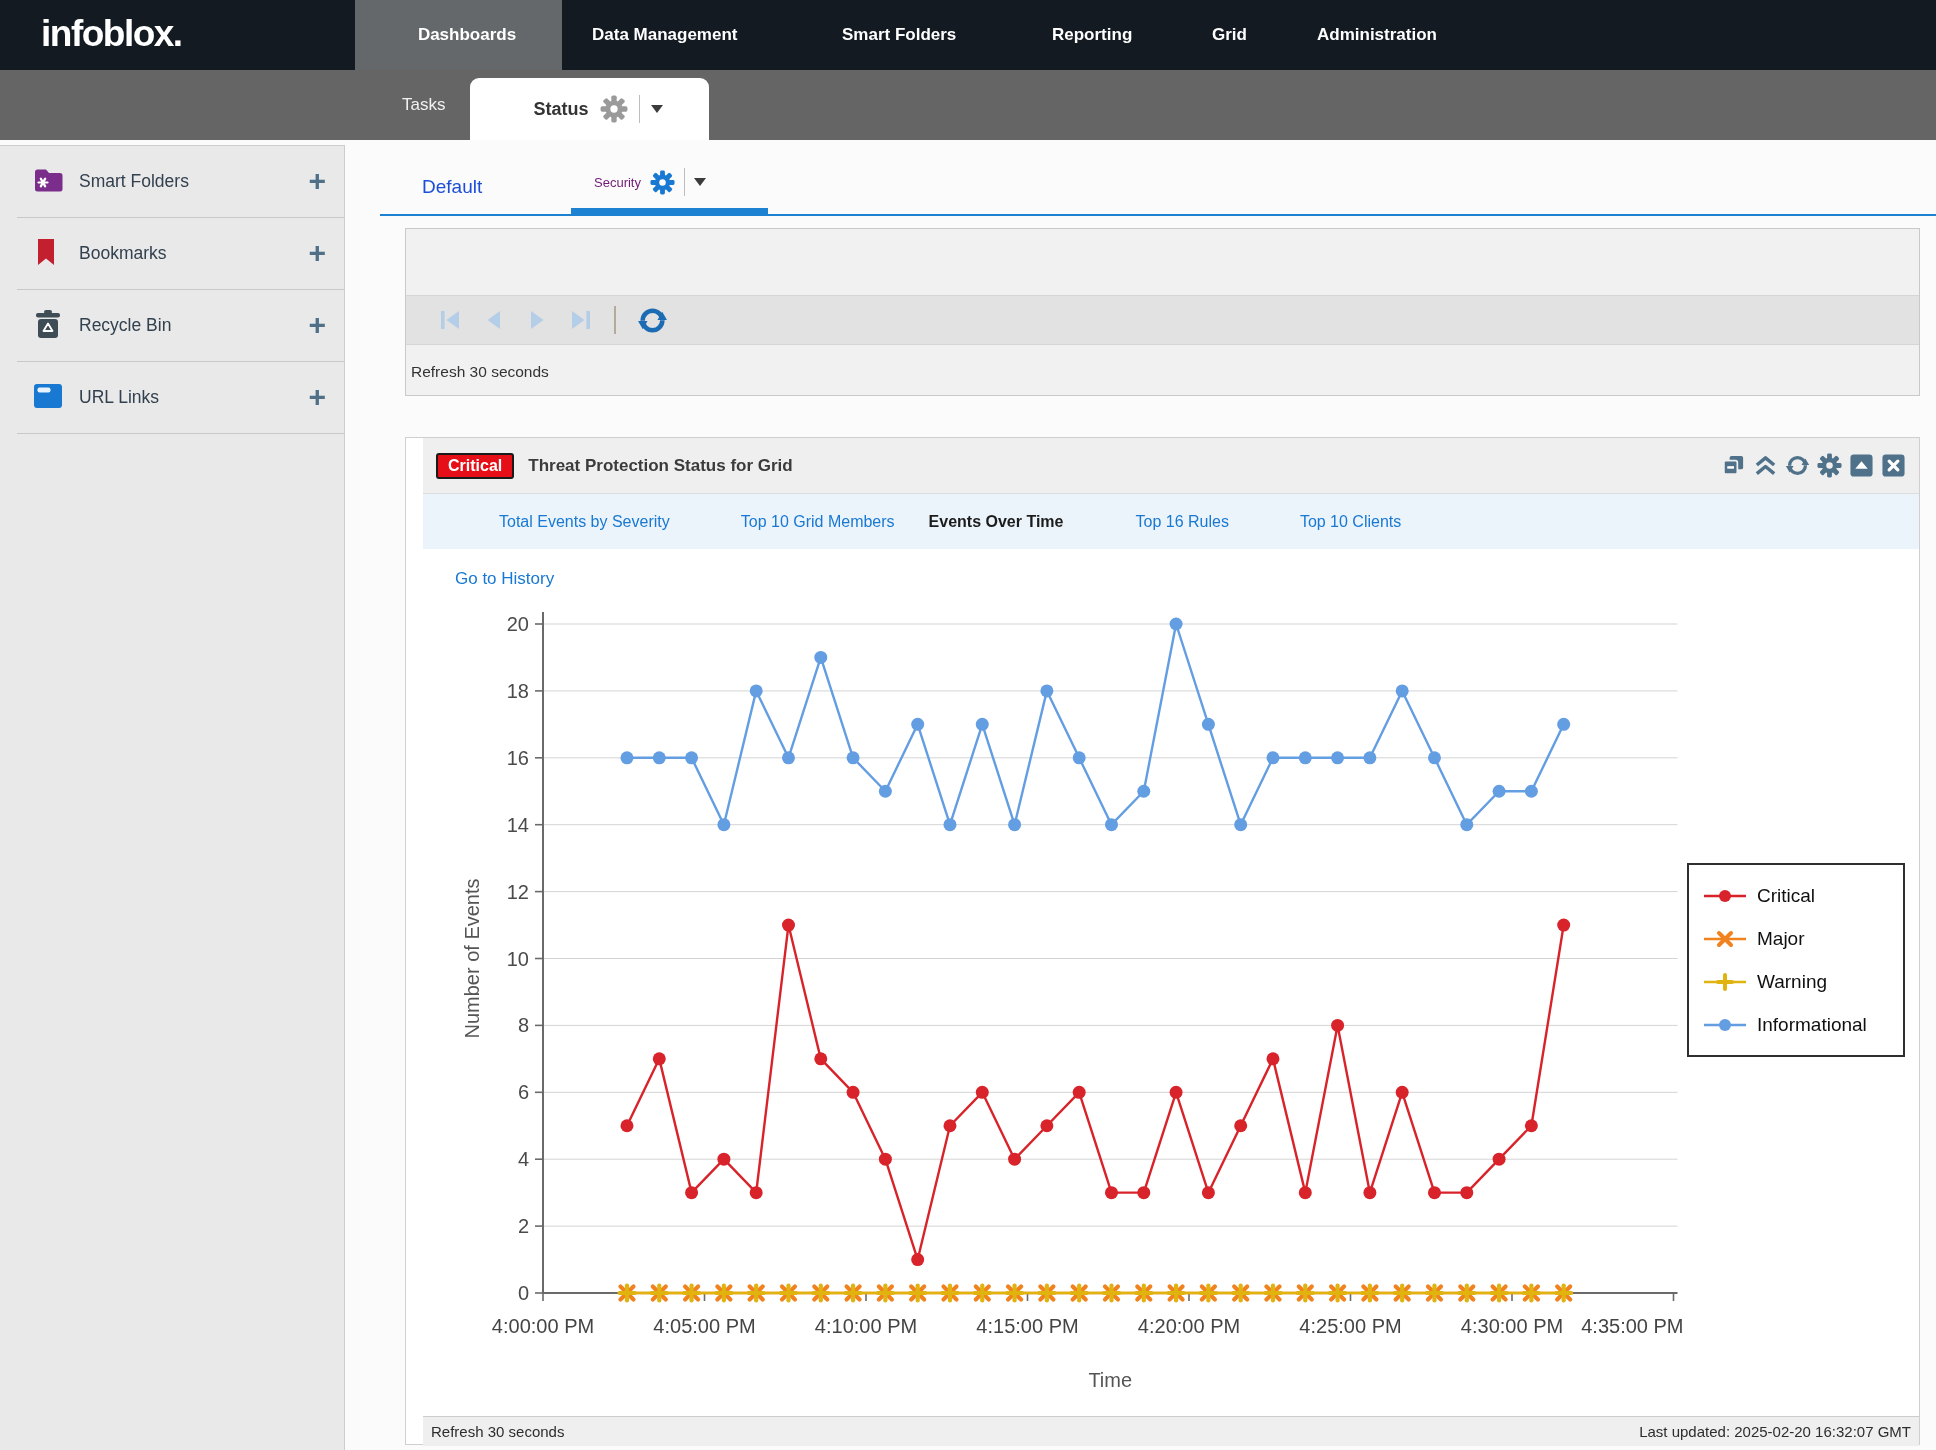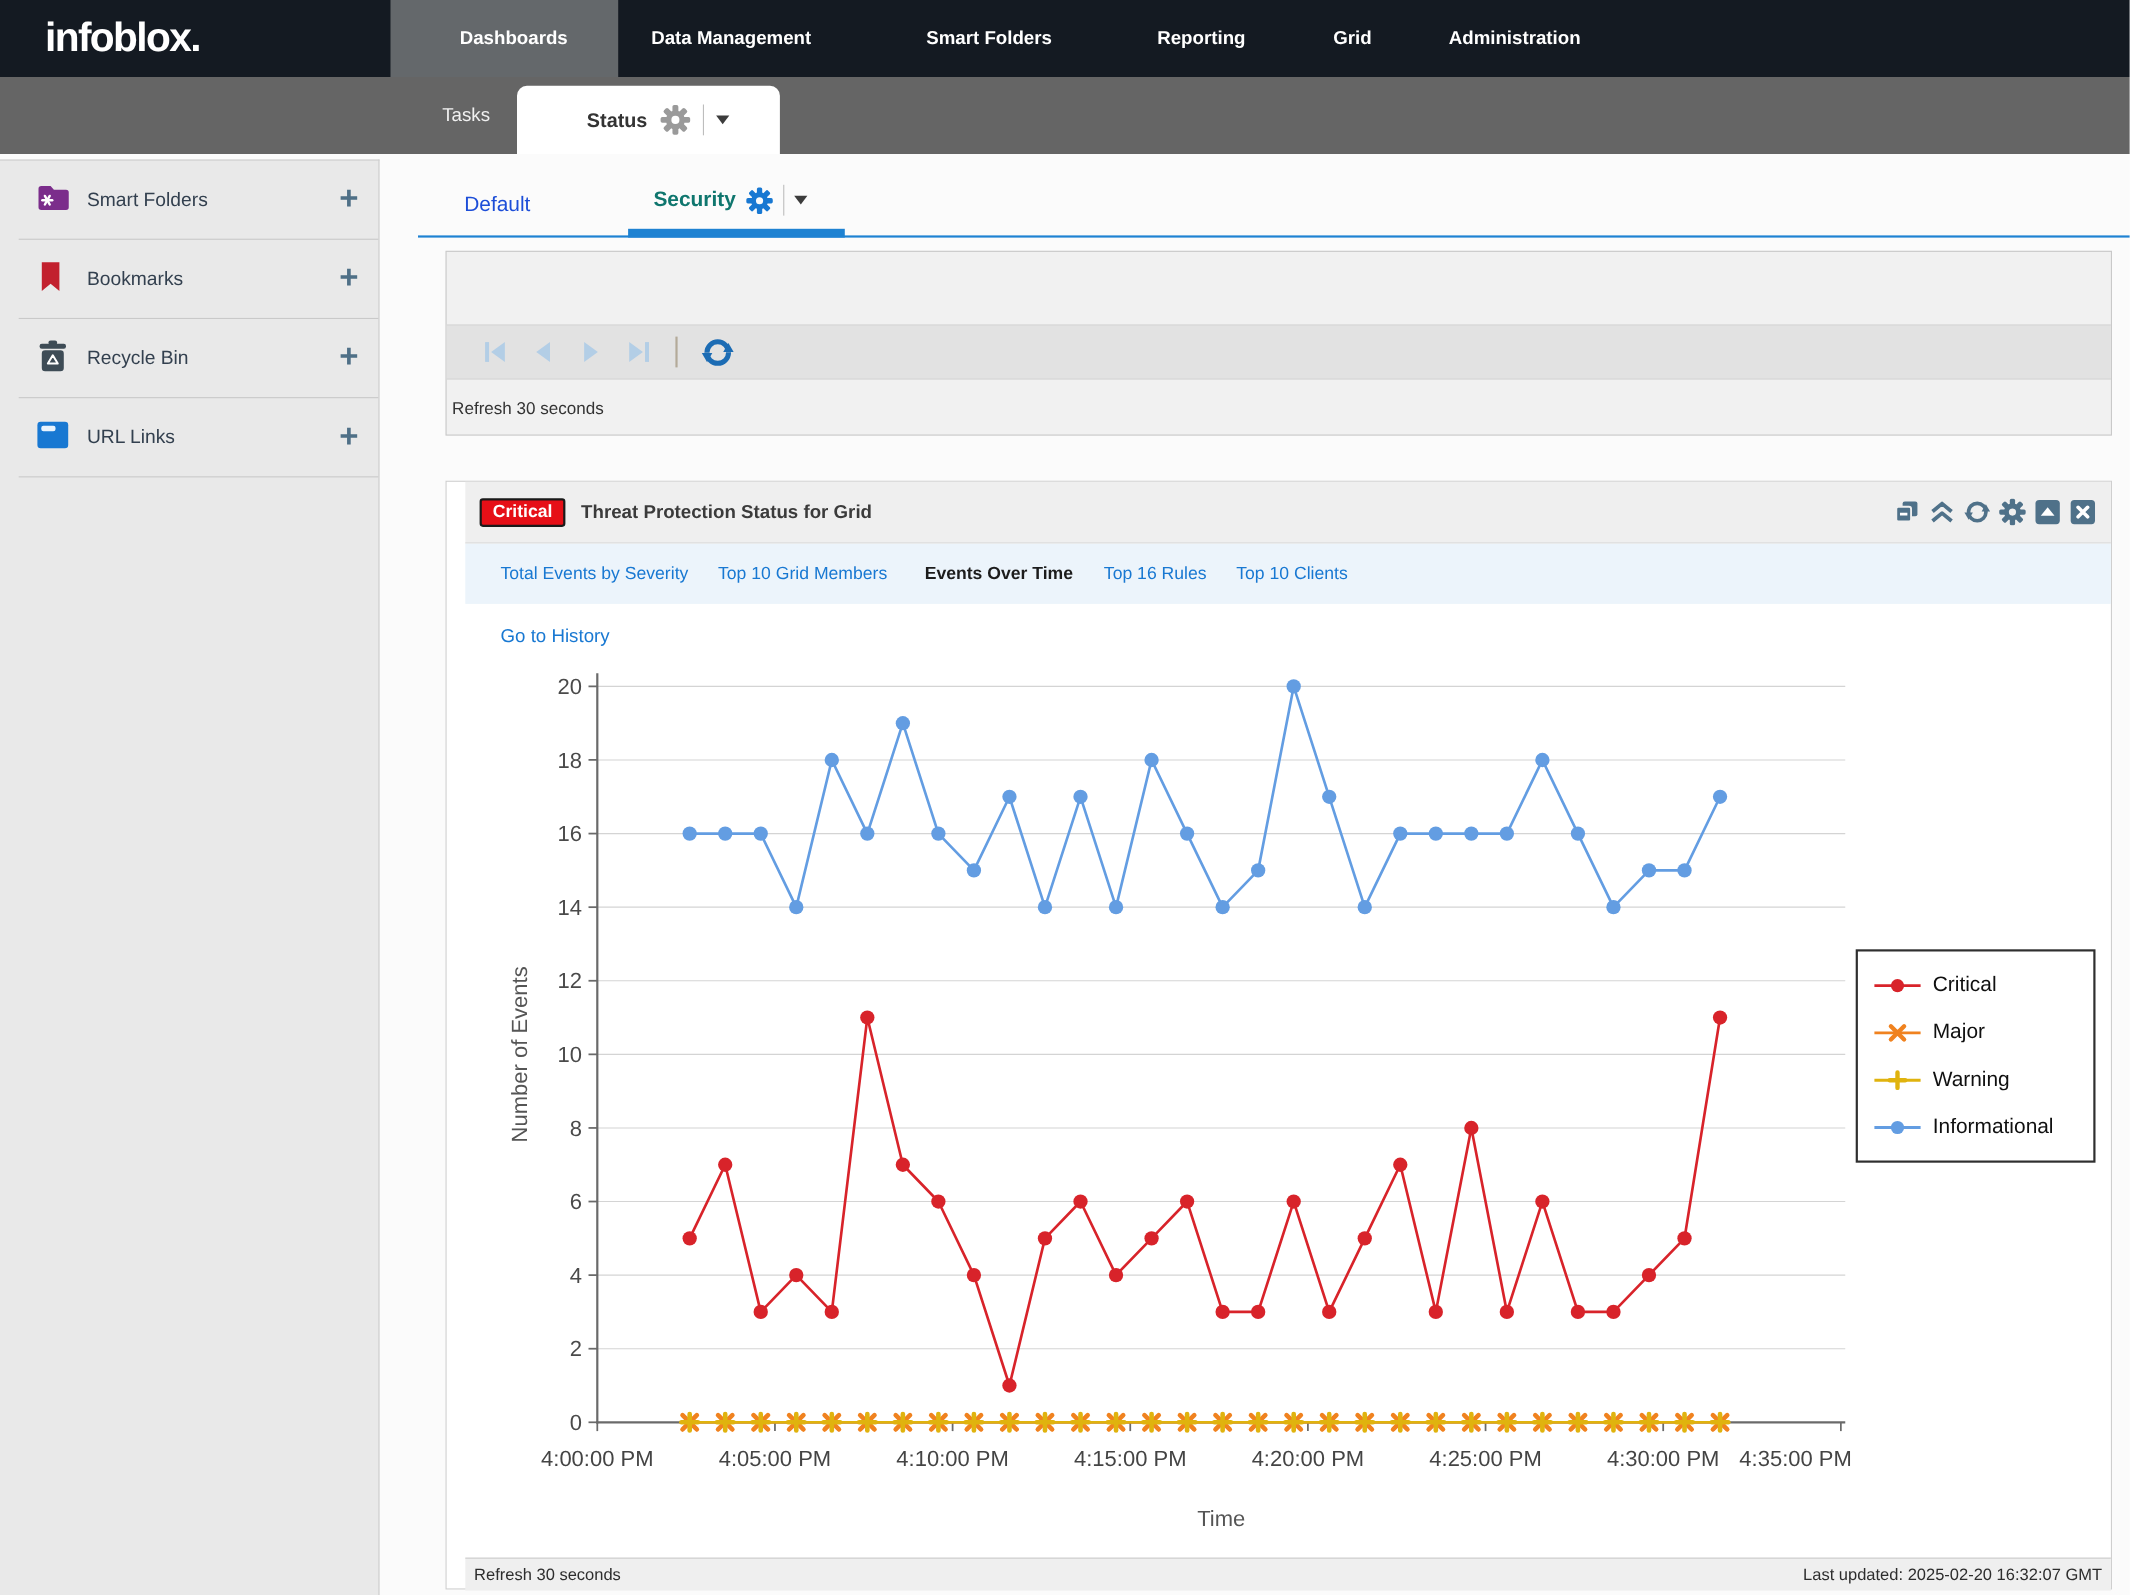--- a/index.html
+++ b/index.html
@@ -34,21 +34,21 @@
   #sb-collapse{position:absolute;right:16px;top:15px;cursor:pointer;}
   .sb-item{position:relative;height:71px;border-bottom:1px solid #c9c9c9;cursor:pointer;}
   .sb-icon{position:absolute;left:16px;top:50%;transform:translateY(-50%);}
   .sb-label{position:absolute;left:62px;top:0;line-height:71px;font-size:17.5px;color:#33404f;}
   .sb-plus{position:absolute;right:18px;top:0;line-height:69px;font-size:30px;font-weight:700;
         color:#4f7087;cursor:pointer;}
 
   
   #default-tab{left:405px;top:176px;font-size:19px;color:#1d4ed8;cursor:pointer;}
   #security-tab{left:577px;top:168px;display:flex;align-items:center;gap:9px;cursor:pointer;}
-  #security-label{font-size:19px;color:#0f766e;font-weight:700;}
+  #security-label{font-size:13px;color:#701a75;font-weight:400;}
   #underline-thin{left:380px;top:214px;width:1556px;height:2px;background:#1e82d2;}
   #underline-thick{left:571px;top:208px;width:180px;height:8px;background:#1e82d2;}
 
   
   #toolbar-box{left:405px;top:228px;width:1515px;height:168px;background:#f1f1f1;
         border:1px solid #c9c9c9;box-sizing:border-box;}
   #tb-strip{position:absolute;left:0;top:66px;width:100%;height:50px;background:#e2e2e2;
         border-top:1px solid #d6d6d6;border-bottom:1px solid #d6d6d6;box-sizing:border-box;
         display:flex;align-items:center;padding-left:32px;gap:17px;}
   .pager-btn{cursor:pointer;display:flex;align-items:center;}
@@ -60,21 +60,21 @@
         border:1px solid #cfcfcf;box-sizing:border-box;}
   #panel-header{position:relative;height:56px;background:#efefef;border-bottom:1px solid #dcdcdc;
         display:flex;align-items:center;padding:0 13px;box-sizing:border-box;}
   #severity-badge{background:#e60f17;border:2px solid #1a1a1a;border-radius:3px;color:#fff;
         font-size:16px;font-weight:700;padding:2px 10px;}
   #panel-title{margin-left:14px;font-size:17px;font-weight:700;color:#3b3b3b;}
   #panel-header-icons{margin-left:auto;display:flex;align-items:center;gap:7px;}
   .ph-icon{cursor:pointer;display:flex;align-items:center;}
   #panel-tabs{height:55px;background:#ecf4fb;display:flex;align-items:center;
         padding-left:32px;box-sizing:border-box;}
-  .ptab{font-size:16px;color:#1878d2;margin-right:27px;cursor:pointer;white-space:nowrap;}
+  .ptab{font-size:16px;color:#1878d2;margin-right:27px;cursor:pointer;white-space:nowrap;margin-left:44px;}
   .ptab.active{color:#1c1c1c;font-weight:700;margin-left:7px;margin-right:28px;}
   #panel-body{position:relative;height:867px;}
   #chart-svg{position:absolute;left:0;top:0;}
   #go-history{position:absolute;left:32px;top:20px;font-size:17px;color:#1878d2;cursor:pointer;}
   #legend{position:absolute;left:1264px;top:314px;width:218px;background:#fff;
         border:2px solid #2f2f2f;box-sizing:border-box;padding:9px 0;}
   .legend-row{height:43px;display:flex;align-items:center;padding-left:13px;}
   .legend-label{margin-left:9px;font-size:19px;color:#101010;}
   #panel-footer{height:30px;background:#efefef;border-top:1px solid #ccc;display:flex;
         align-items:center;justify-content:space-between;padding:0 8px;box-sizing:border-box;

